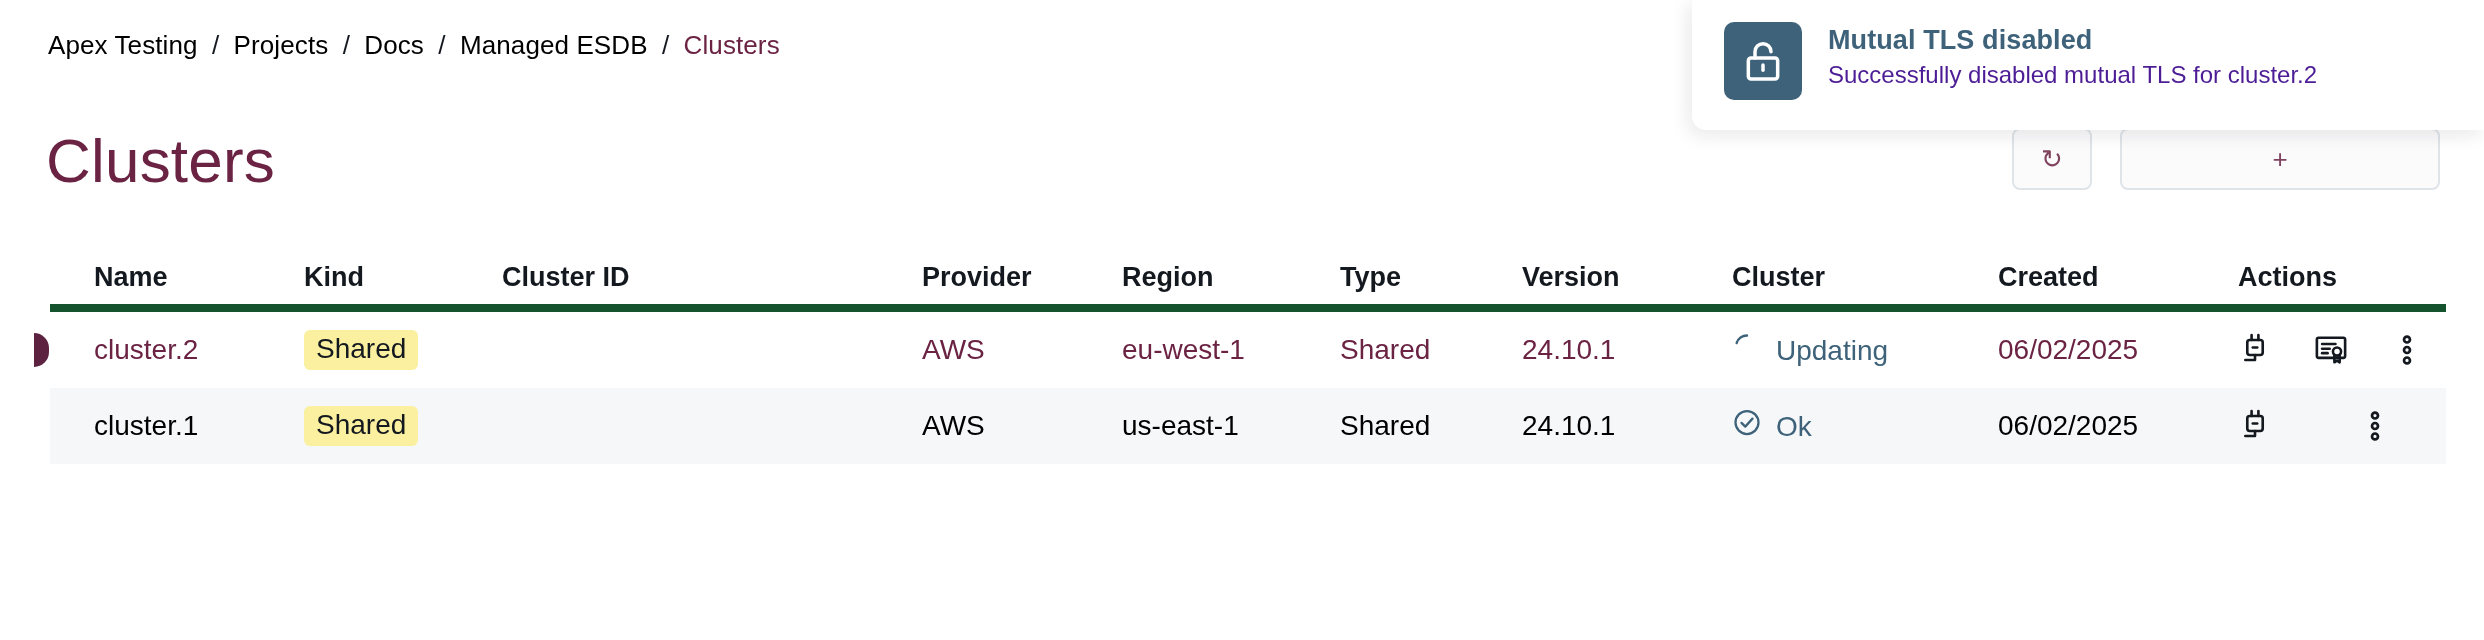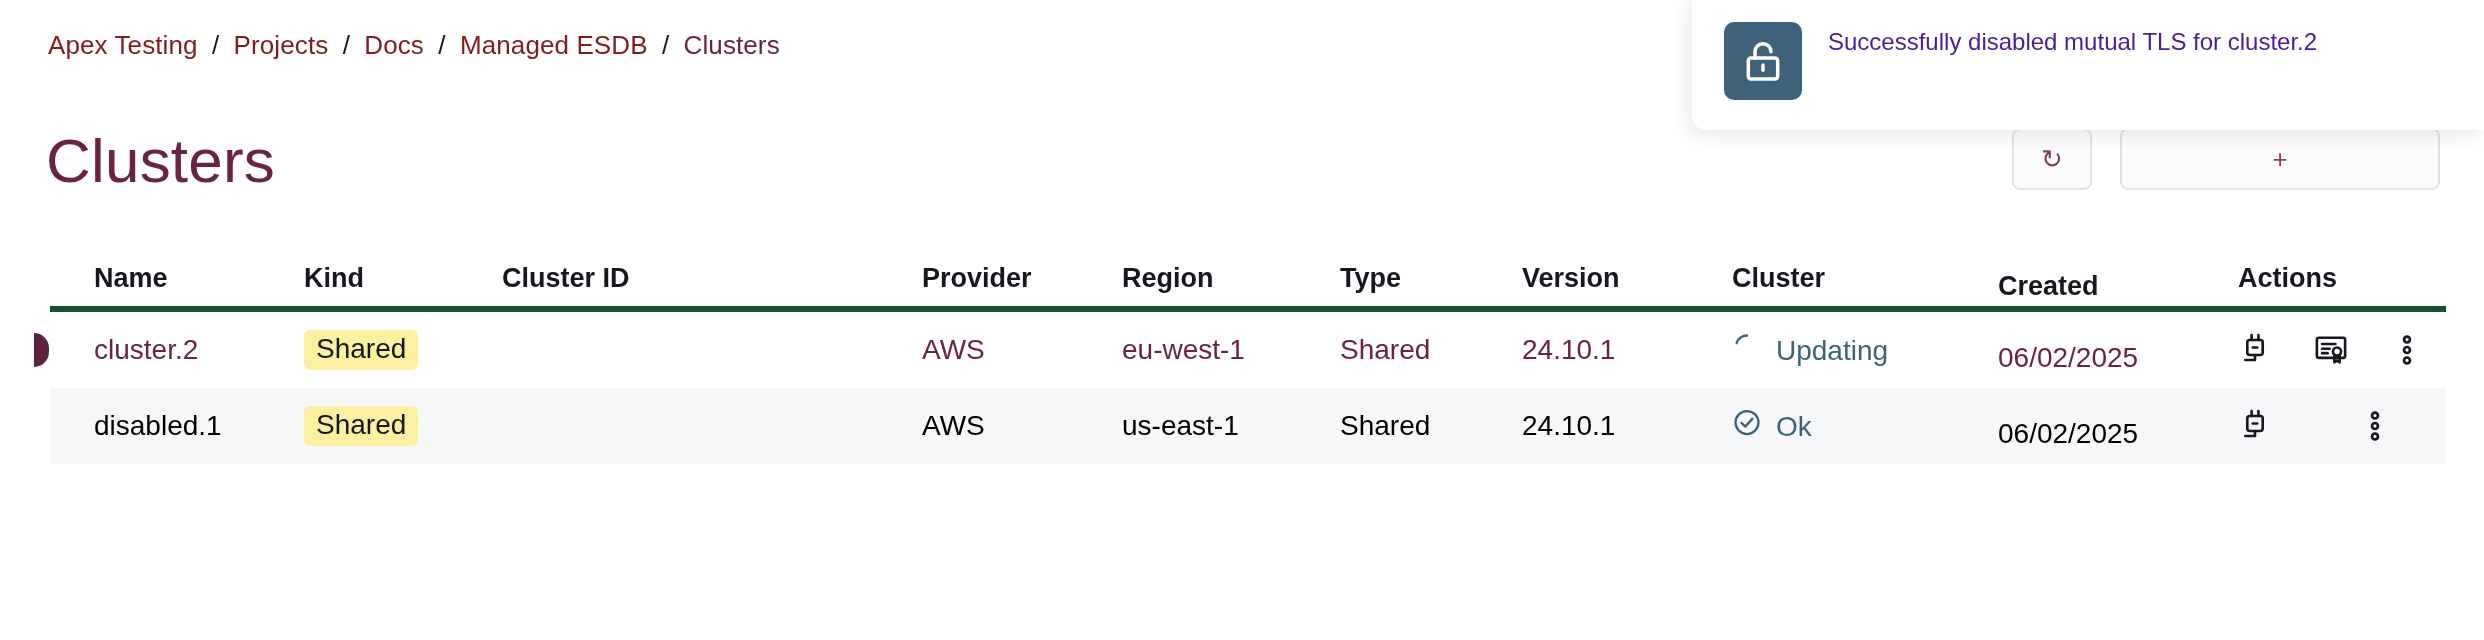--- a/index.html
+++ b/index.html
@@ -15,21 +15,21 @@
 
   
   .breadcrumb {
     position: absolute;
     left: 48px; top: 30px;
     font-size: 26px;
     color: #14181f;
     letter-spacing: .1px;
     white-space: nowrap;
   }
-  .breadcrumb .crumb { color: #7f1d1d; }
+  .breadcrumb .crumb { color: #000000; }
   .breadcrumb .crumb.current { color: #6b2343; }
   .breadcrumb .sep { color: #14181f; padding: 0 7px; }
 
   
   .page-title {
     position: absolute;
     left: 46px; top: 88px;
     font-size: 62px;
     font-weight: 400;
     color: #6b2343;
@@ -91,21 +91,21 @@
 
   
   .table {
     position: absolute;
     left: 50px; top: 250px;
     width: 2396px;
   }
   .t-row { display: flex; align-items: center; position: relative; }
   .t-head {
     height: 62px;
-    border-bottom: 6px solid #14532d;
+    border-bottom: 8px solid #14532d;
     font-weight: bold;
     font-size: 27px;
     color: #14181f;
   }
   .t-body-row { height: 76px; font-size: 28px; }
   .t-body-row.alt { background: #f6f7f9; }
   .t-body-row.selected { color: #6b2343; }
 
   
   .row-marker {
@@ -124,21 +124,21 @@
   .cell { position: absolute; top: 50%; transform: translateY(-50%); white-space: nowrap; }
 
   .x-name     { left: 44px; }
   .x-kind     { left: 254px; }
   .x-id       { left: 452px; }
   .x-provider { left: 872px; }
   .x-region   { left: 1072px; }
   .x-type     { left: 1290px; }
   .x-version  { left: 1472px; }
   .x-status   { left: 1682px; }
-  .x-created  { left: 1948px; margin-top: 8px; }
+  .x-created  { left: 1948px; }
   .x-actions  { left: 2188px; }
 
   
   .badge-kind {
     display: inline-block;
     background: #faf0a0;
     color: #14181f;
     border-radius: 6px;
     padding: 5px 12px 7px;
     font-size: 28px;
@@ -183,20 +183,21 @@
 
   <div class="toast">
     <div class="toast-icon">
       <svg width="40" height="44" viewBox="0 0 24 26" fill="none" stroke="#ffffff" stroke-width="2.1" stroke-linecap="round" stroke-linejoin="round" aria-hidden="true">
         <rect x="3.2" y="11.2" width="17.6" height="12.6" rx="1.6"></rect>
         <path d="M7.2 11.2 V7.4 a4.8 4.8 0 0 1 9.6 0"></path>
         <line x1="12" y1="15.4" x2="12" y2="18.6"></line>
       </svg>
     </div>
     <div class="toast-body">
+      <div class="toast-title">Mutual TLS disabled</div>
       <div class="toast-msg">Successfully disabled mutual TLS for cluster.2</div>
     </div>
   </div>
 
   <div class="table">
 
     <div class="t-row t-head">
       <div class="cell x-name">Name</div>
       <div class="cell x-kind">Kind</div>
       <div class="cell x-id">Cluster ID</div>
@@ -260,21 +261,21 @@
               <circle cx="4" cy="4.6" r="2.1"></circle>
               <circle cx="4" cy="12" r="2.1"></circle>
               <circle cx="4" cy="19.4" r="2.1"></circle>
             </svg>
           </span>
         </div>
       </div>
     </div>
 
     <div class="t-row t-body-row alt">
-      <div class="cell x-name">disabled.1</div>
+      <div class="cell x-name">cluster.1</div>
       <div class="cell x-kind">
         <span class="badge-kind">Shared</span>
       </div>
       <div class="cell x-provider">AWS</div>
       <div class="cell x-region">us-east-1</div>
       <div class="cell x-type">Shared</div>
       <div class="cell x-version">24.10.1</div>
 
       <div class="cell x-status">
         <div class="status-wrap">

